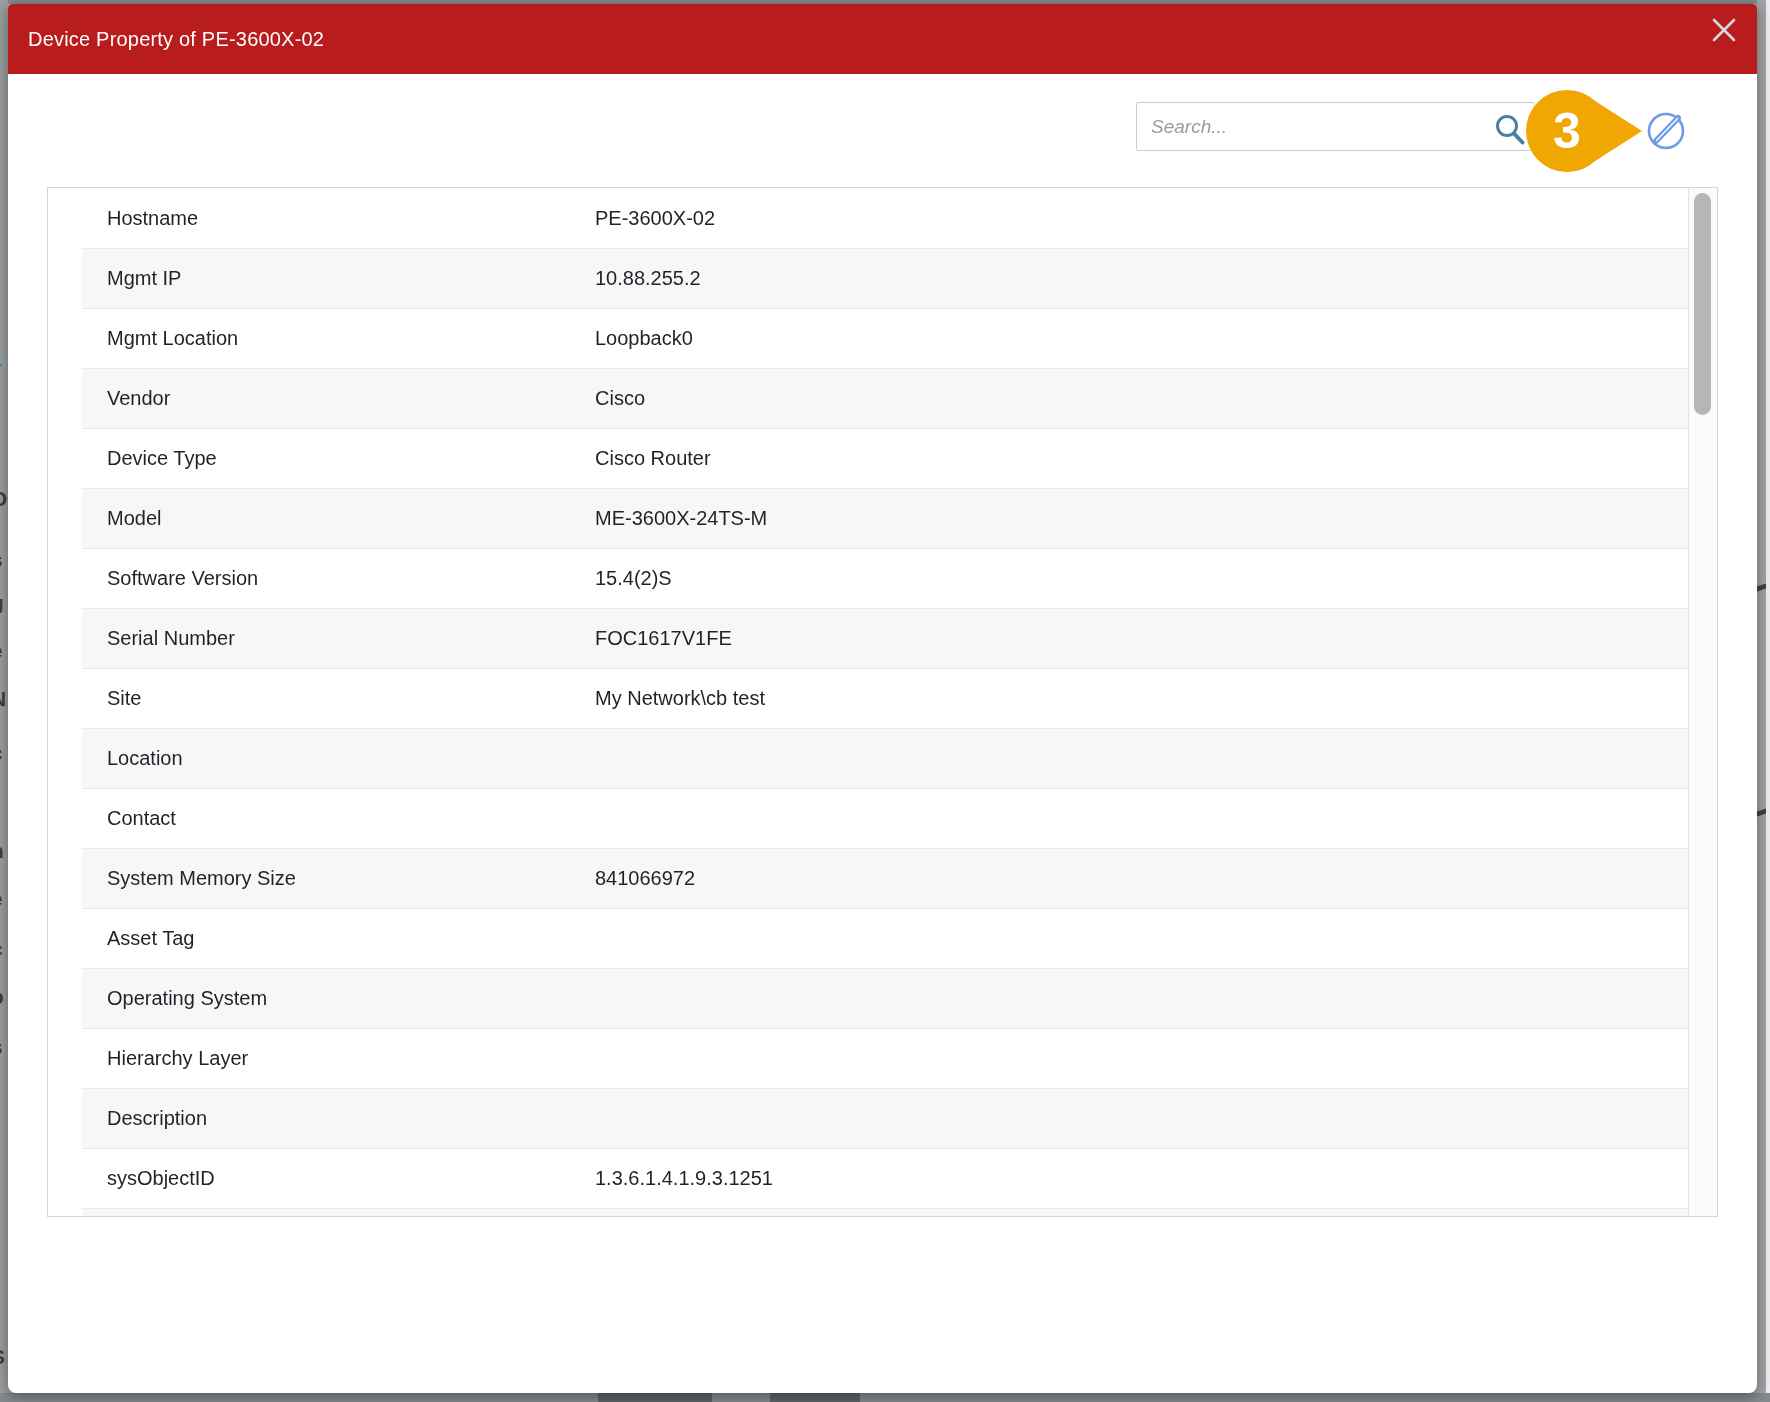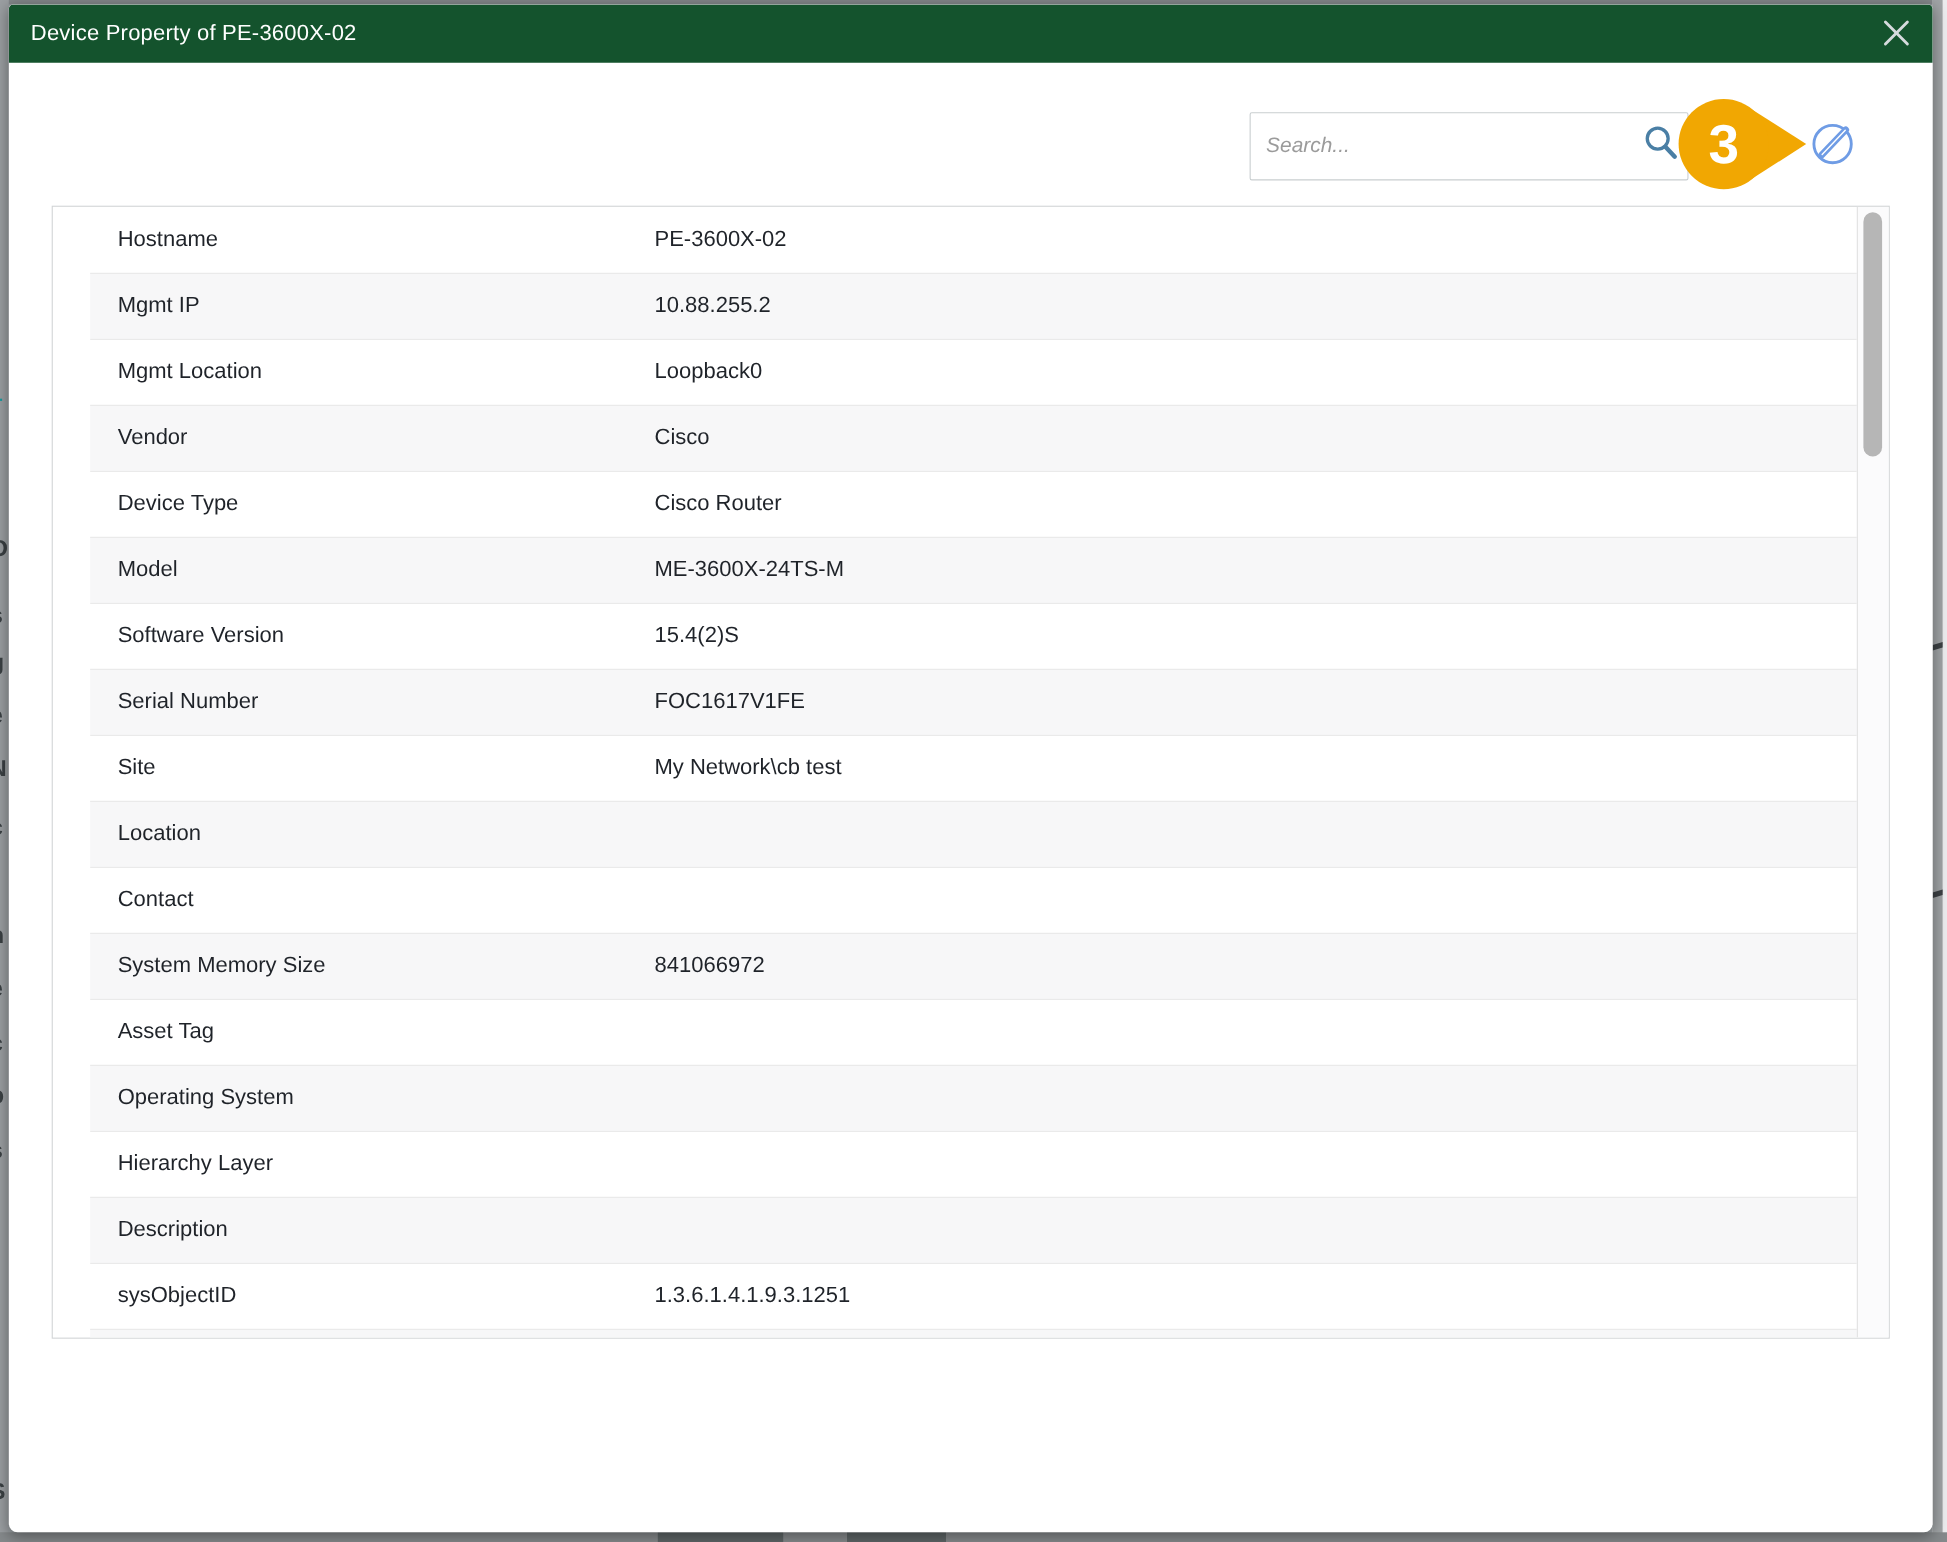--- a/index.html
+++ b/index.html
@@ -19,31 +19,31 @@
   .edge-bottom{position:absolute;left:0;bottom:0;width:1770px;height:9px;background:#85898b;z-index:1;}
   .edge-bottom .seg{position:absolute;top:0;height:9px;background:#5d6466;}
 
   
   .modal{
     position:absolute;left:8px;top:4px;width:1749px;height:1389px;
     background:#ffffff;border-radius:4px 4px 8px 8px;
     box-shadow:0 3px 14px rgba(0,0,0,.4);z-index:2;overflow:hidden;
   }
   .modal-header{
-    position:absolute;left:0;top:0;right:0;height:53px;background:#14532d;
+    position:absolute;left:0;top:0;right:0;height:70px;background:#b91c1c;
     display:flex;align-items:center;padding:0 20px;box-sizing:border-box;
     border-radius:4px 4px 0 0;
     text-align:center;
   }
   .modal-title{color:#ffffff;font-size:20px;letter-spacing:.2px;}
   .close-btn{position:absolute;right:16px;top:9px;width:34px;height:34px;display:flex;align-items:center;justify-content:center;cursor:pointer;background:none;border:none;padding:0;}
 
   
   .search-input{
-    position:absolute;left:1128px;top:98px;width:399px;height:62px;box-sizing:border-box;
+    position:absolute;left:1128px;top:98px;width:399px;height:49px;box-sizing:border-box;
     border:1px solid #c9ced0;border-radius:2px;background:#fff;
     font-family:"Liberation Sans","DejaVu Sans",sans-serif;font-size:19px;color:#333;
     padding:0 52px 0 14px;outline:none;
   }
   .search-input::placeholder{font-style:italic;color:#9b9b9b;opacity:1;}
   .search-icon{position:absolute;left:1485px;top:109px;width:34px;height:34px;cursor:pointer;}
   .badge{position:absolute;left:1514px;top:83px;width:124px;height:88px;pointer-events:none;}
   .edit-btn{position:absolute;left:1636px;top:104px;width:44px;height:44px;background:none;border:none;padding:0;cursor:pointer;}
 
   

